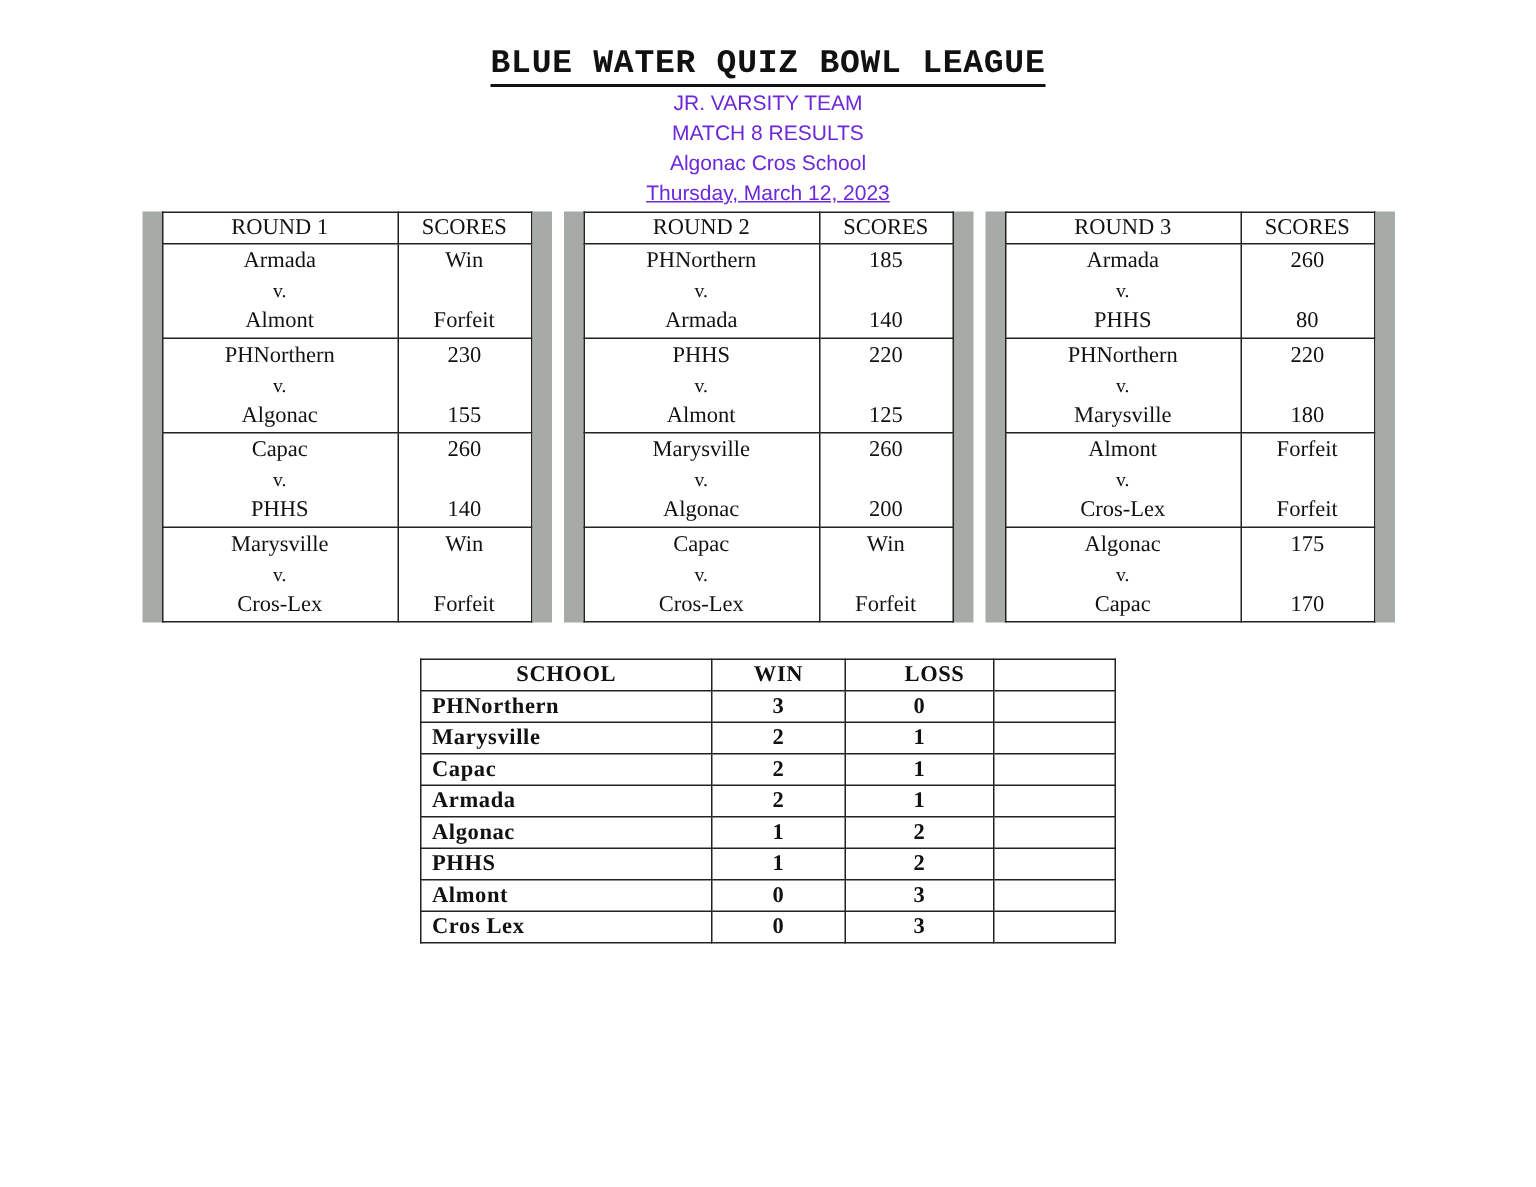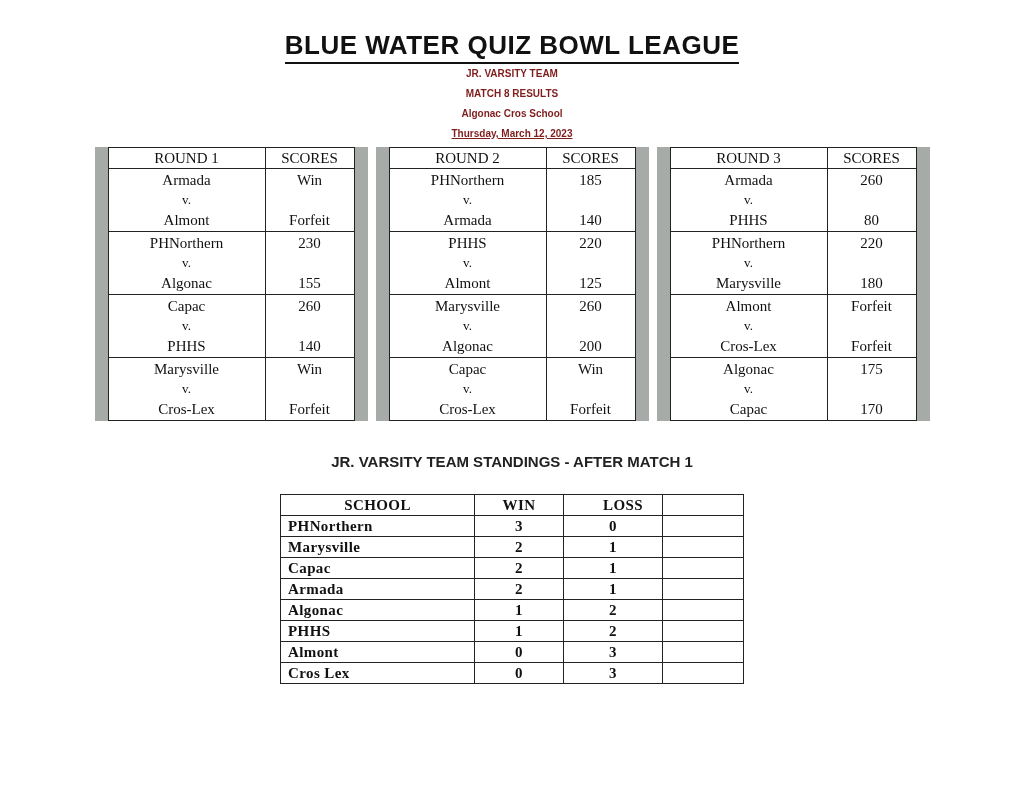--- a/index.html
+++ b/index.html
@@ -15,34 +15,34 @@
     overflow: hidden;
     font-family: "Liberation Serif", serif;
     color: #111;
   }
   .header {
     text-align: center;
     padding-top: 30px;
   }
   .doc-title {
     display: inline-block;
-    font-family: Liberation Sans, sans-serif;
+    font-family: Liberation Mono, monospace;
     font-weight: bold;
-    font-size: 26px;
+    font-size: 22px;
     letter-spacing: 0.5px;
     border-bottom: 2px solid #111;
     padding-bottom: 1px;
     margin: 0;
   }
   .sub {
     font-family: "Liberation Sans", sans-serif;
-    font-weight: bold;
-    font-size: 10px;
+    font-weight: normal;
+    font-size: 14px;
     line-height: 20px;
-    color: #7f1d1d;
+    color: #6d28d9;
   }
   .sub.underlined {
     text-decoration: underline;
   }
   
   .tables-row {
     display: flex;
     justify-content: center;
     gap: 8px;
     margin-top: 3px;
@@ -311,21 +311,20 @@
                 <div class="line score">170</div>
               </td>
             </tr>
           </tbody>
       </table>
       <div class="edge" style="background: rgb(167, 171, 167);"></div>
     </div>
 
   </div>
 
-  <div class="standings-title">JR. VARSITY TEAM STANDINGS - AFTER MATCH 1</div>
 
   <table class="standings">
     <thead>
       <tr>
         <th class="h-school">SCHOOL</th>
         <th class="h-win">WIN</th>
         <th class="h-loss">LOSS</th>
         <th class="h-blank"></th>
       </tr>
     </thead>

